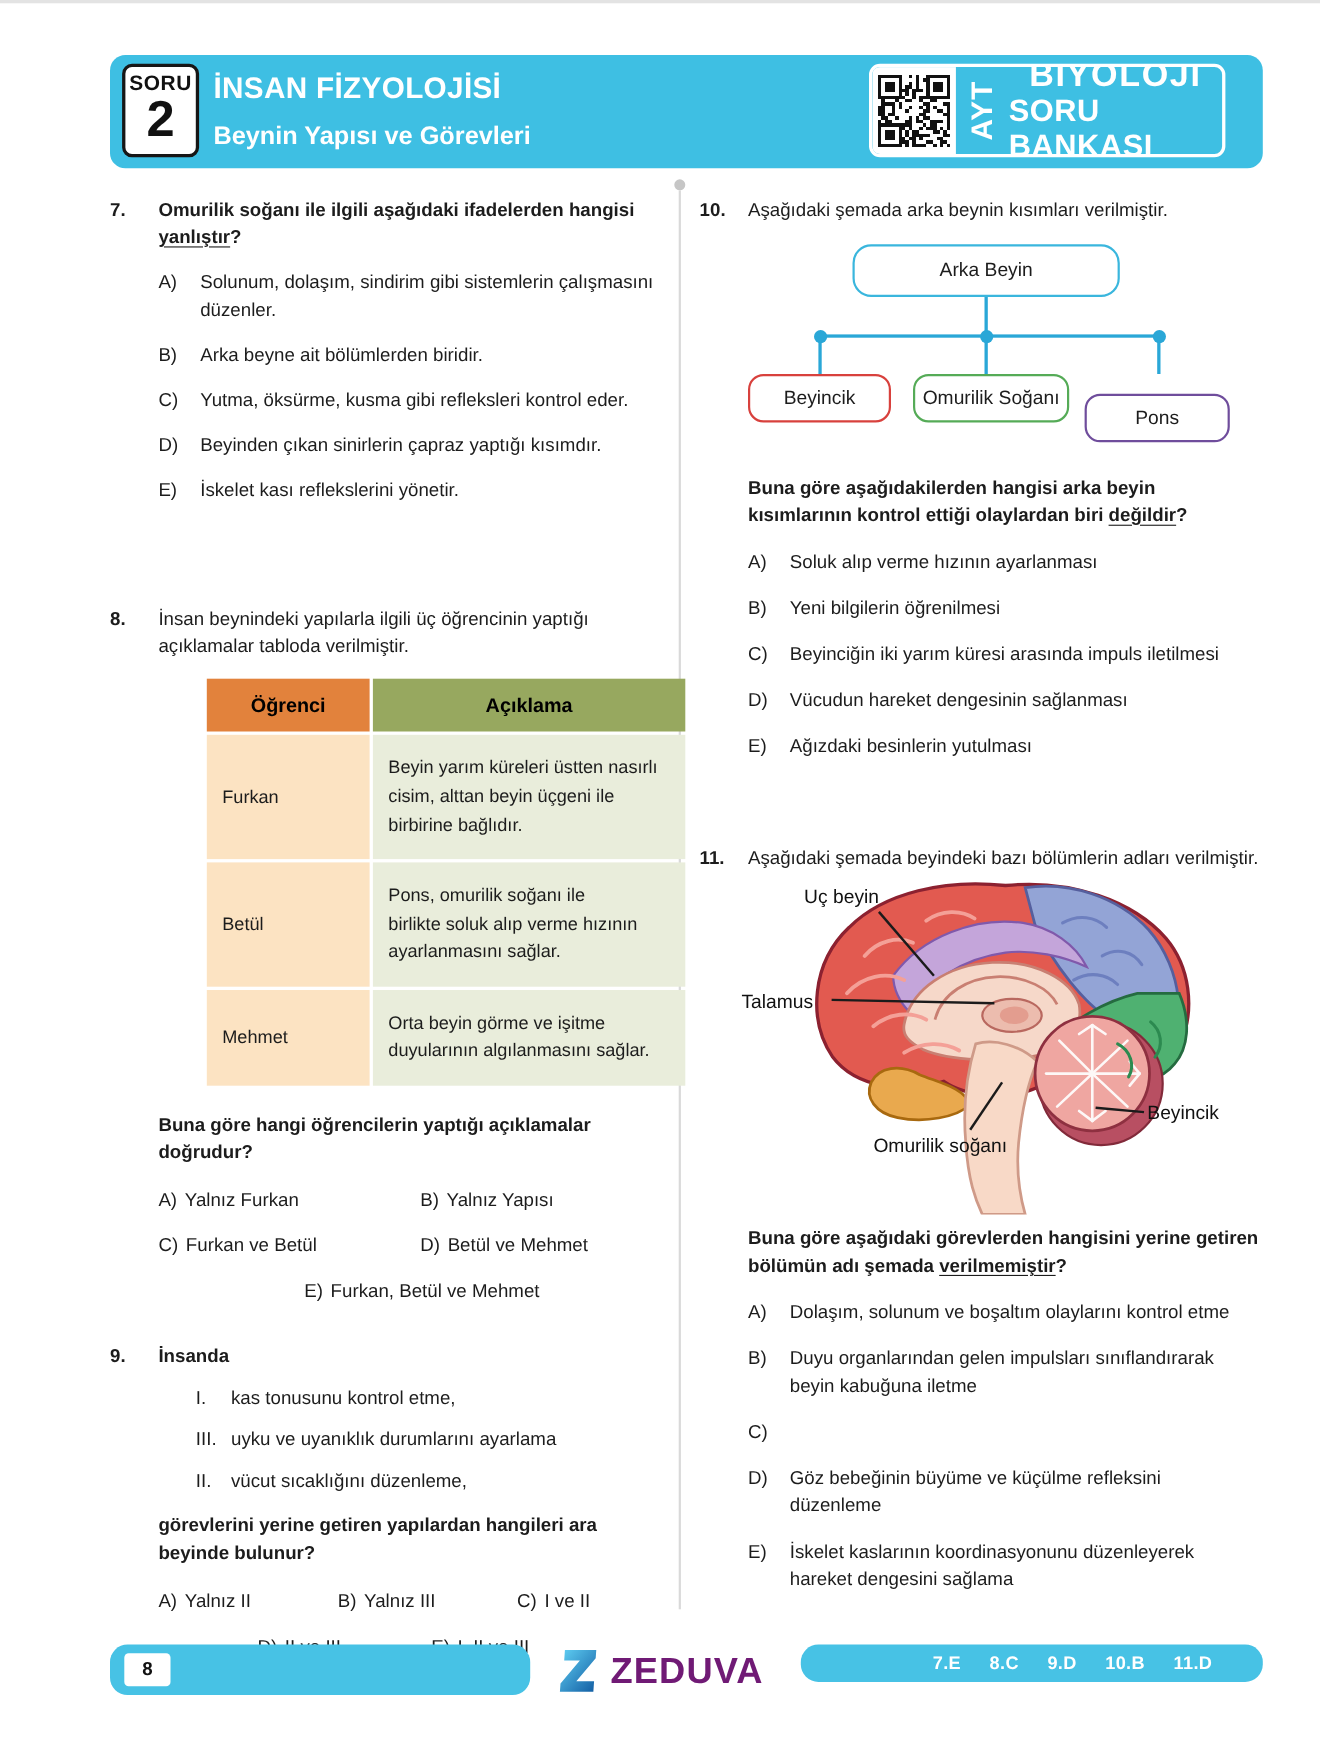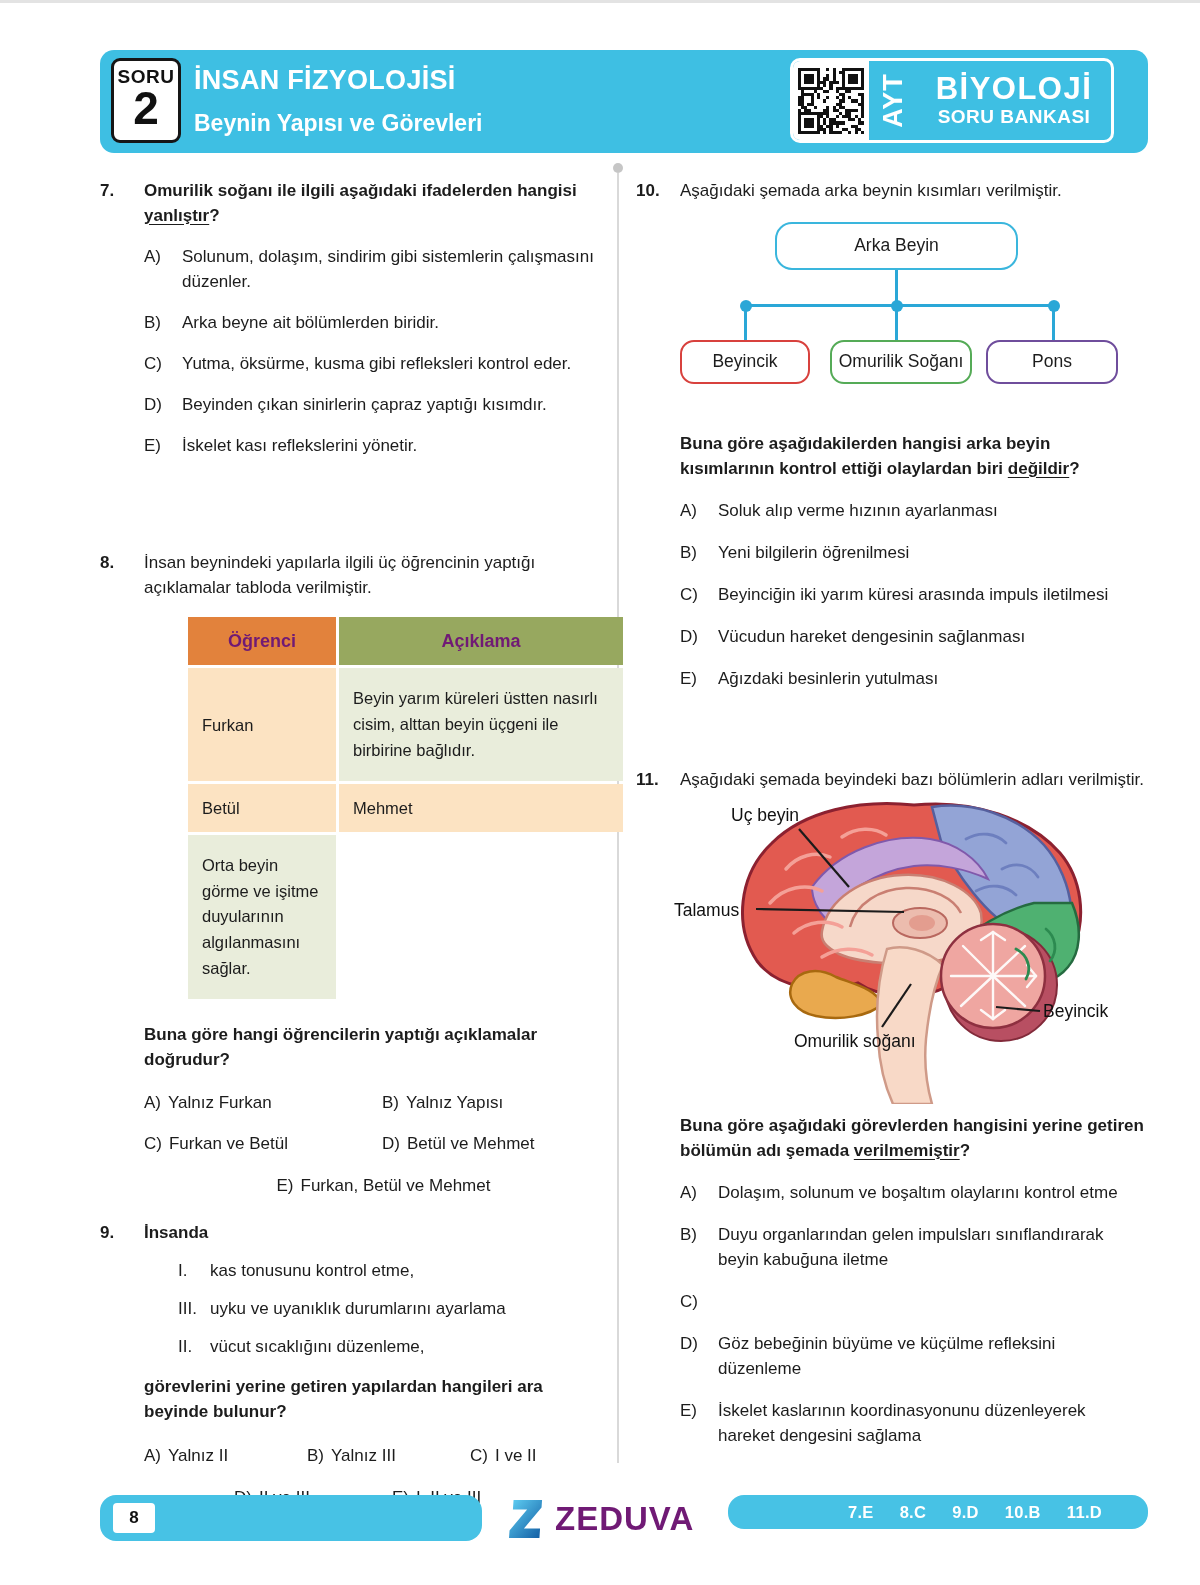--- a/index.html
+++ b/index.html
@@ -19,21 +19,21 @@
   .header-title{position:absolute;left:94px;top:15px;font-size:27px;font-weight:800;color:#fff;letter-spacing:.3px;}
   .header-subtitle{position:absolute;left:94px;top:60px;font-size:23px;font-weight:700;color:#fff;}
   .brand-box{position:absolute;left:690px;top:8px;width:324px;height:85px;
     border:3px solid #fff;border-radius:10px;display:flex;overflow:hidden;box-sizing:border-box;}
   .qr-wrap{width:76px;background:#fff;display:flex;align-items:center;justify-content:center;flex:none;}
   .qr-wrap svg{width:66px;height:66px;}
   .ayt{width:48px;display:flex;align-items:center;justify-content:center;flex:none;}
   .ayt span{transform:rotate(-90deg);font-size:27px;font-weight:900;color:#fff;letter-spacing:1px;}
   .brand-titles{flex:1;display:flex;flex-direction:column;justify-content:center;align-items:center;color:#fff;}
   .brand-main{font-size:31px;font-weight:900;letter-spacing:1.5px;line-height:1.05;}
-  .brand-sub{font-size:19px;font-weight:900;letter-spacing:.5px;}
+  .brand-sub{font-size:28px;font-weight:900;letter-spacing:.5px;}
   
   .divider{position:absolute;left:617px;top:170px;width:2px;height:1290px;background:#d9d9d9;}
   .divider-dot{position:absolute;left:613px;top:160px;width:10px;height:10px;border-radius:50%;background:#c6c6c6;}
   
   .q{position:absolute;display:flex;font-size:17px;line-height:1.47;}
   .q-num{font-weight:800;width:44px;flex:none;}
   .q-body{flex:1;}
   .stem{font-weight:700;}
   .u{text-decoration:underline;text-underline-offset:3px;text-align:center;}
   .opt{display:flex;margin-top:15px;}
@@ -41,21 +41,21 @@
   .opt-text{flex:1;}
   .q7{left:100px;top:176px;width:498px;}
   .q8{left:100px;top:548px;width:498px;}
   .q9{left:100px;top:1218px;width:498px;}
   .q10{left:636px;top:176px;width:509px;}
   .q11{left:636px;top:765px;width:509px;}
   .q7 .opt{margin-top:16px;}
   .q7 .opt:first-of-type{margin-top:11px;}
   
   .tbl{display:grid;grid-template-columns:148px 284px;gap:3px;margin:16px 0 0 44px;}
-  .th{color:#701a75;font-weight:800;font-size:18px;text-align:center;padding:11px 4px;}
+  .th{color:#000000;font-weight:800;font-size:18px;text-align:center;padding:11px 4px;}
   .th1{background:#e2823c;}
   .th2{background:#97a85f;}
   .td-student{background:#fce3c2;padding:12px 14px;display:flex;align-items:center;font-size:16.5px;}
   .td-desc{background:#e9eddb;padding:18px 14px;font-size:16.5px;line-height:1.55;display:flex;align-items:center;white-space:pre-line;}
   .q8-stem{margin-top:24px;}
   .q8-opts{display:grid;grid-template-columns:238px 1fr;row-gap:16px;margin-top:18px;}
   .q8o,.q9o{display:flex;}
   .q8o .opt-label,.q9o .opt-label{width:auto;margin-right:7px;}
   .q8E{margin-top:17px;display:flex;justify-content:center;}
   
@@ -74,21 +74,21 @@
   .link{position:absolute;background:#2aa7d7;}
   .lv0{left:259px;top:52px;width:3px;height:35px;}
   .lh{left:109px;top:86px;width:310px;height:3px;}
   .lv1{left:108px;top:89px;width:3px;height:33px;}
   .lv2{left:259px;top:89px;width:3px;height:33px;}
   .lv3{left:416px;top:89px;width:3px;height:33px;}
   .dot{position:absolute;width:12px;height:12px;border-radius:50%;background:#2aa7d7;top:82px;}
   .d1{left:104px;} .d2{left:255px;} .d3{left:412px;}
   .b1{left:44px;top:122px;width:130px;border-color:#d8413d;}
   .b2{left:194px;top:122px;width:142px;border-color:#55ab57;}
-  .b3{left:350px;top:122px;width:132px;border-color:#6f4d9c;}
+  .b3{left:350px;top:140px;width:132px;border-color:#6f4d9c;}
   .q10-stem{margin-top:10px;}
   .q10 .opt,.q11 .opt{margin-top:17px;}
   .q10 .opt:first-of-type{margin-top:19px;}
   
   .figure{position:relative;height:305px;width:505px;margin-left:-44px;margin-top:6px;}
   .figure svg{position:absolute;left:0;top:0;}
   .flbl{position:absolute;font-size:17.5px;color:#111;white-space:nowrap;}
   .lbl-uc{left:95px;top:4px;}
   .lbl-tal{left:38px;top:99px;}
   .lbl-omu{left:158px;top:230px;}
@@ -397,20 +397,23 @@
   <div class="q-body">
     <div>İnsan beynindeki yapılarla ilgili üç öğrencinin yaptığı açıklamalar tabloda verilmiştir.</div>
     <div class="tbl">
       <div class="th th1">Öğrenci</div>
       <div class="th th2">Açıklama</div>
       <div class="td-student">Furkan</div>
       <div class="td-desc">Beyin yarım küreleri üstten nasırlı
 cisim, alttan beyin üçgeni ile
 birbirine bağlıdır.</div>
       <div class="td-student">Betül</div>
+      <div class="td-desc">Pons, omurilik soğanı ile
+birlikte soluk alıp verme hızının
+ayarlanmasını sağlar.</div>
       <div class="td-student">Mehmet</div>
       <div class="td-desc">Orta beyin görme ve işitme
 duyularının algılanmasını sağlar.</div>
     </div>
     <div class="stem q8-stem"><span>Buna göre hangi öğrencilerin yaptığı açıklamalar doğrudur?</span><span class="u"></span><span></span></div>
     <div class="q8-opts">
       <div class="q8o">
           <span class="opt-label">A)</span>
           <span>Yalnız Furkan</span>
         </div>

